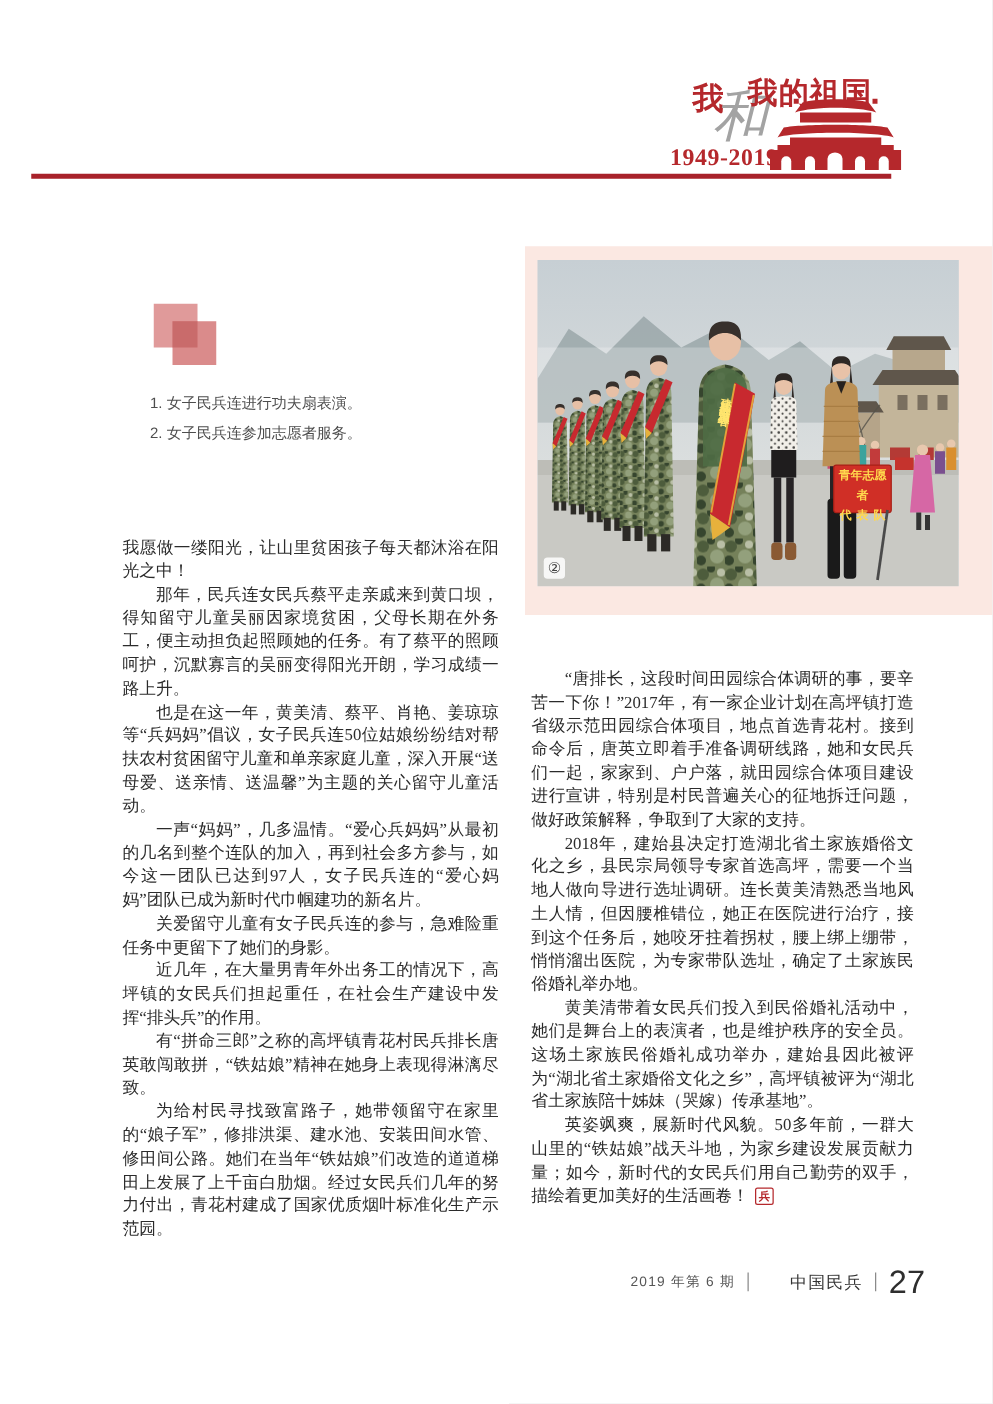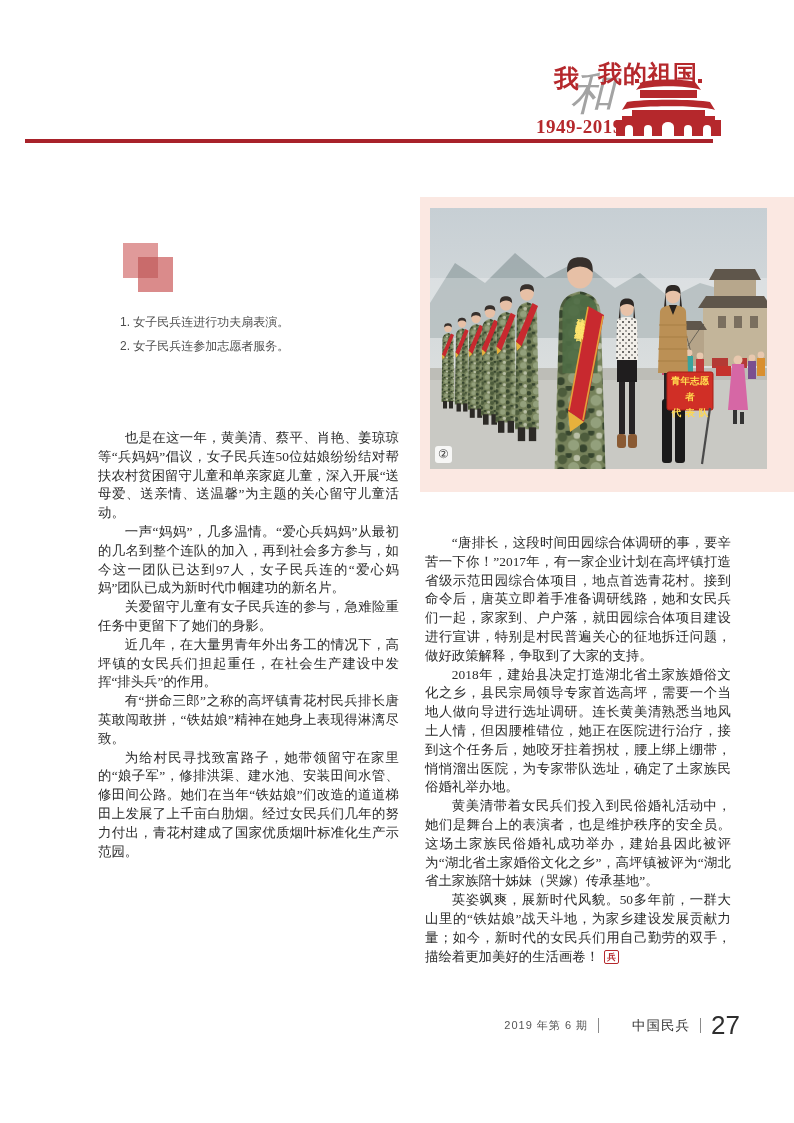--- a/index.html
+++ b/index.html
@@ -241,20 +241,22 @@
     <div class="sq1"></div>
     <div class="sq2"></div>
     <div class="sq-overlap"></div>
   </div>
   <div class="captions">
     <div>1. 女子民兵连进行功夫扇表演。</div>
     <div>2. 女子民兵连参加志愿者服务。</div>
   </div>
 
   <div class="col col-left">
+    <p class="noindent">我愿做一缕阳光，让山里贫困孩子每天都沐浴在阳光之中！</p>
+    <p>那年，民兵连女民兵蔡平走亲戚来到黄口坝，得知留守儿童吴丽因家境贫困，父母长期在外务工，便主动担负起照顾她的任务。有了蔡平的照顾呵护，沉默寡言的吴丽变得阳光开朗，学习成绩一路上升。</p>
     <p>也是在这一年，黄美清、蔡平、肖艳、姜琼琼等“兵妈妈”倡议，女子民兵连50位姑娘纷纷结对帮扶农村贫困留守儿童和单亲家庭儿童，深入开展“送母爱、送亲情、送温馨”为主题的关心留守儿童活动。</p>
     <p>一声“妈妈”，几多温情。“爱心兵妈妈”从最初的几名到整个连队的加入，再到社会多方参与，如今这一团队已达到97人，女子民兵连的“爱心妈妈”团队已成为新时代巾帼建功的新名片。</p>
     <p>关爱留守儿童有女子民兵连的参与，急难险重任务中更留下了她们的身影。</p>
     <p>近几年，在大量男青年外出务工的情况下，高坪镇的女民兵们担起重任，在社会生产建设中发挥“排头兵”的作用。</p>
     <p>有“拼命三郎”之称的高坪镇青花村民兵排长唐英敢闯敢拼，“铁姑娘”精神在她身上表现得淋漓尽致。</p>
     <p>为给村民寻找致富路子，她带领留守在家里的“娘子军”，修排洪渠、建水池、安装田间水管、修田间公路。她们在当年“铁姑娘”们改造的道道梯田上发展了上千亩白肋烟。经过女民兵们几年的努力付出，青花村建成了国家优质烟叶标准化生产示范园。</p>
   </div>
   <div class="col col-right">
     <p>“唐排长，这段时间田园综合体调研的事，要辛苦一下你！”2017年，有一家企业计划在高坪镇打造省级示范田园综合体项目，地点首选青花村。接到命令后，唐英立即着手准备调研线路，她和女民兵们一起，家家到、户户落，就田园综合体项目建设进行宣讲，特别是村民普遍关心的征地拆迁问题，做好政策解释，争取到了大家的支持。</p>
     <p>2018年，建始县决定打造湖北省土家族婚俗文化之乡，县民宗局领导专家首选高坪，需要一个当地人做向导进行选址调研。连长黄美清熟悉当地风土人情，但因腰椎错位，她正在医院进行治疗，接到这个任务后，她咬牙拄着拐杖，腰上绑上绷带，悄悄溜出医院，为专家带队选址，确定了土家族民俗婚礼举办地。</p>

